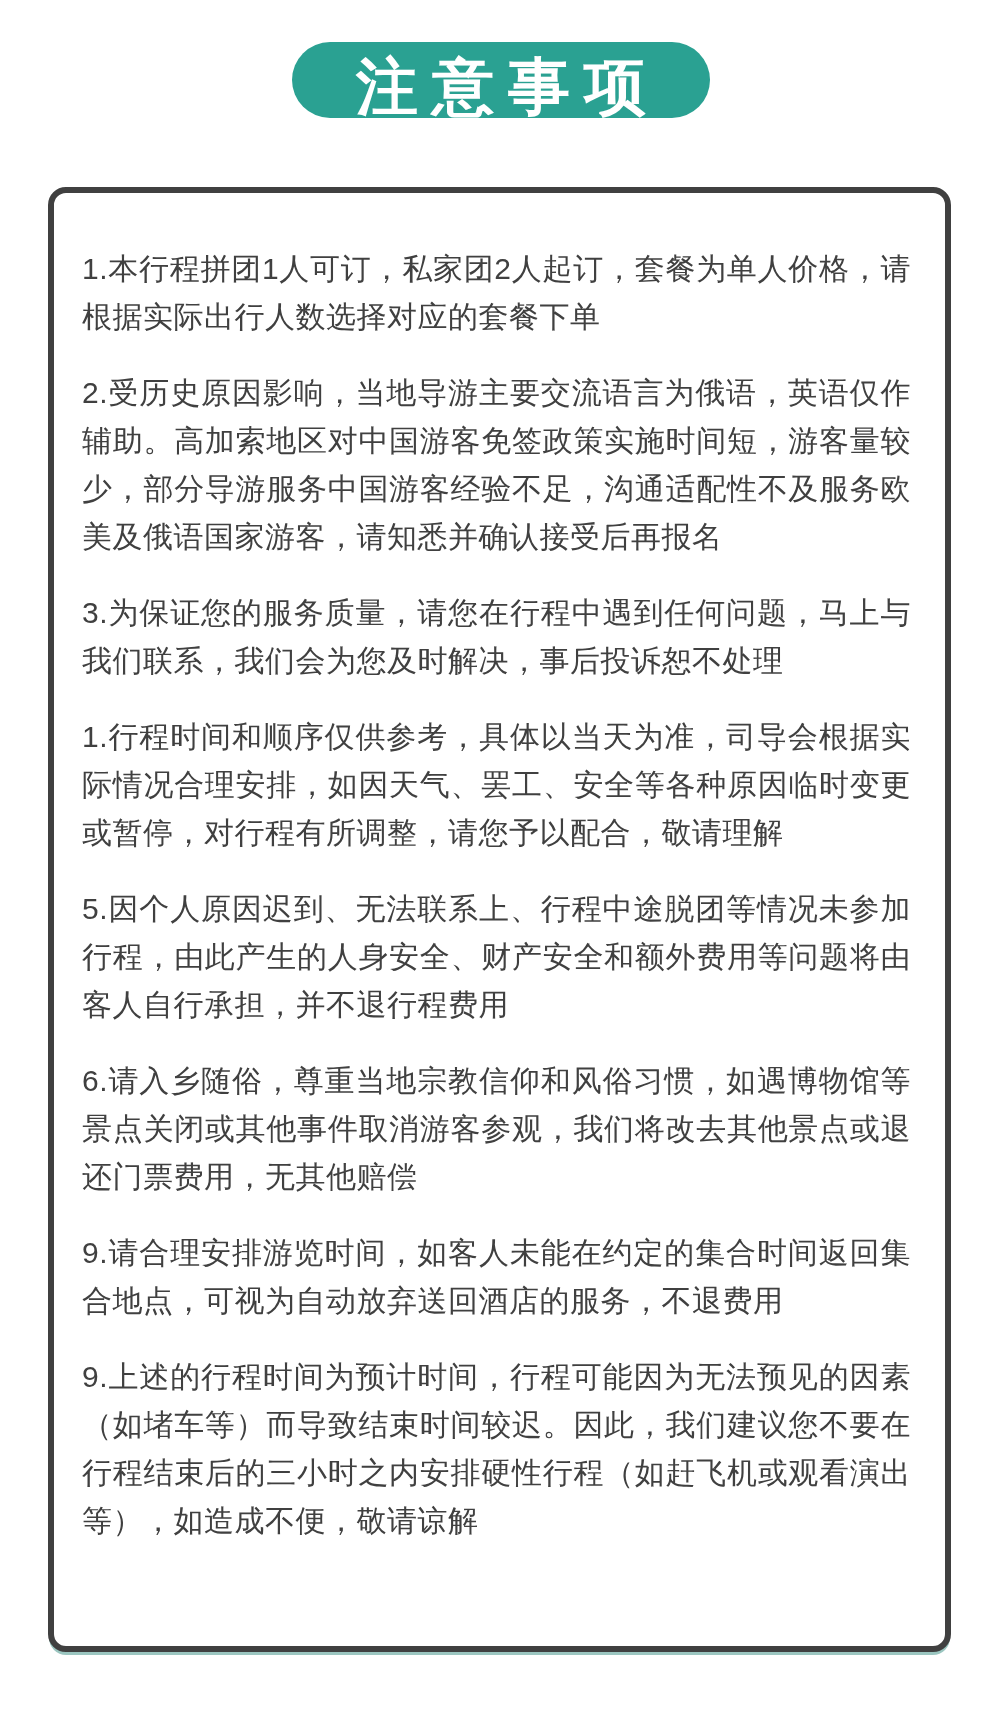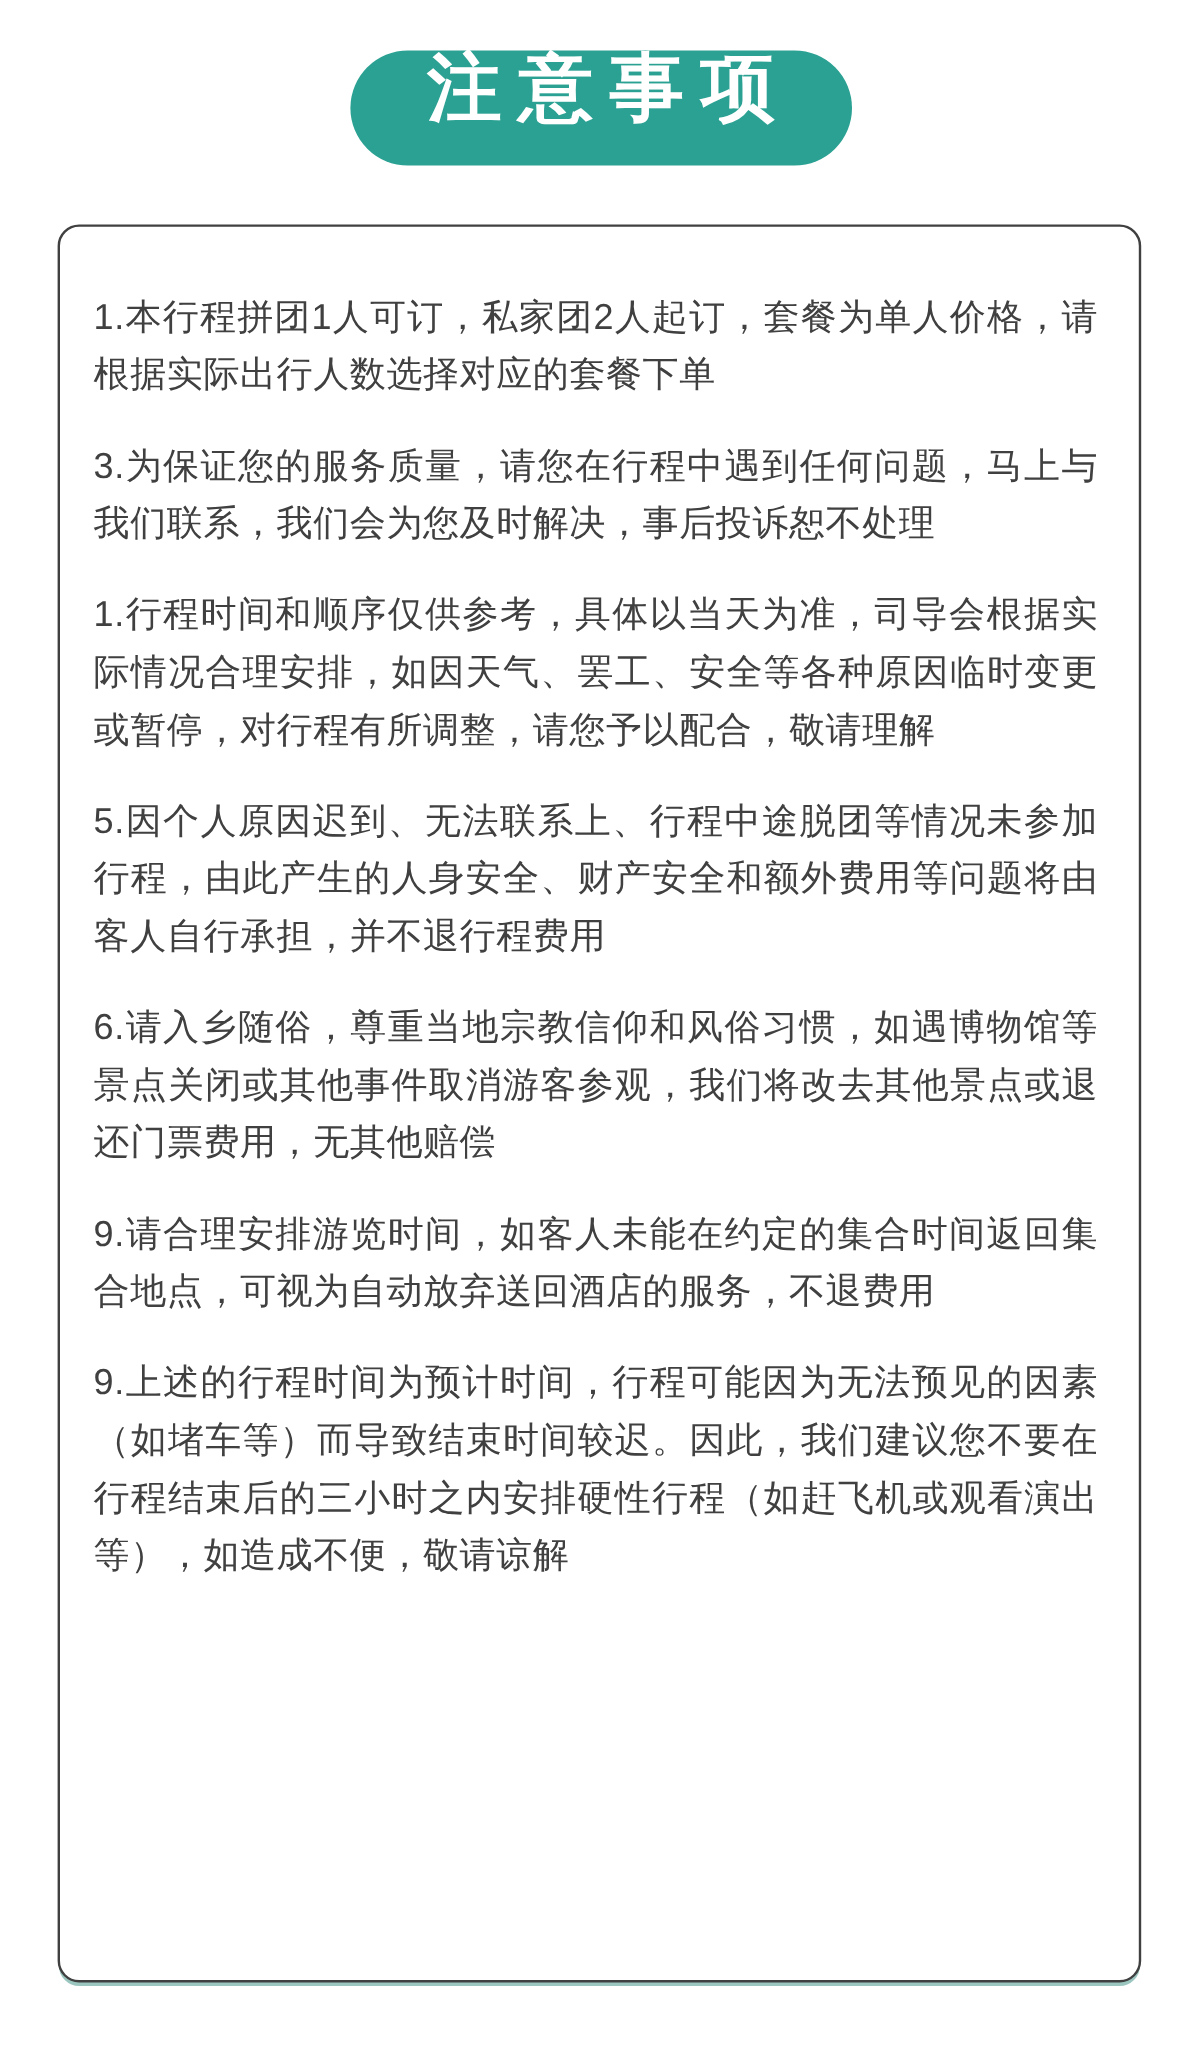--- a/index.html
+++ b/index.html
@@ -13,45 +13,45 @@
     height: 1720px;
     background: #ffffff;
     overflow: hidden;
     font-family: "Liberation Sans", "DejaVu Sans", sans-serif;
   }
   .title-pill {
     position: absolute;
     left: 292px;
     top: 42px;
     width: 418px;
-    height: 96px;
+    height: 76px;
     background: #2aa192;
     border-radius: 48px;
     display: flex;
-    align-items: flex-start;
+    align-items: flex-end;
     justify-content: center;
   }
   .title-pill .title-text {
     color: #ffffff;
     font-family: "DejaVu Serif", "Liberation Serif", serif;
     font-weight: 700;
     font-size: 62px;
     letter-spacing: 14px;
     text-indent: 14px; 
     line-height: 1;
     white-space: nowrap;
   }
   .notice-box {
     position: absolute;
     left: 48px;
     top: 187px;
     width: 903px;
     height: 1465px;
     box-sizing: border-box;
-    border: 2px solid #404040;
+    border: 6px solid #404040;
     border-radius: 18px;
     background: #ffffff;
     padding: 52px 34px 30px 28px;
     box-shadow: 0 4px 0 -1px rgba(34, 128, 116, 0.45);
   }
   .notice-box p {
     margin: 0 0 28px 0;
     color: #404040;
     font-size: 30px;
     line-height: 48px;
@@ -67,20 +67,21 @@
 <body>
 
 <div class="page">
 
   <div class="title-pill">
     <span class="title-text">注意事项</span>
   </div>
 
   <section class="notice-box">
     <p>1.本行程拼团1人可订，私家团2人起订，套餐为单人价格，请根据实际出行人数选择对应的套餐下单</p>
+    <p>2.受历史原因影响，当地导游主要交流语言为俄语，英语仅作辅助。高加索地区对中国游客免签政策实施时间短，游客量较少，部分导游服务中国游客经验不足，沟通适配性不及服务欧美及俄语国家游客，请知悉并确认接受后再报名</p>
     <p>3.为保证您的服务质量，请您在行程中遇到任何问题，马上与我们联系，我们会为您及时解决，事后投诉恕不处理</p>
     <p>1.行程时间和顺序仅供参考，具体以当天为准，司导会根据实际情况合理安排，如因天气、罢工、安全等各种原因临时变更或暂停，对行程有所调整，请您予以配合，敬请理解</p>
     <p>5.因个人原因迟到、无法联系上、行程中途脱团等情况未参加行程，由此产生的人身安全、财产安全和额外费用等问题将由客人自行承担，并不退行程费用</p>
     <p>6.请入乡随俗，尊重当地宗教信仰和风俗习惯，如遇博物馆等景点关闭或其他事件取消游客参观，我们将改去其他景点或退还门票费用，无其他赔偿</p>
     <p>9.请合理安排游览时间，如客人未能在约定的集合时间返回集合地点，可视为自动放弃送回酒店的服务，不退费用</p>
     <p>9.上述的行程时间为预计时间，行程可能因为无法预见的因素（如堵车等）而导致结束时间较迟。因此，我们建议您不要在行程结束后的三小时之内安排硬性行程（如赶飞机或观看演出等），如造成不便，敬请谅解</p>
   </section>
 
 </div>
 

